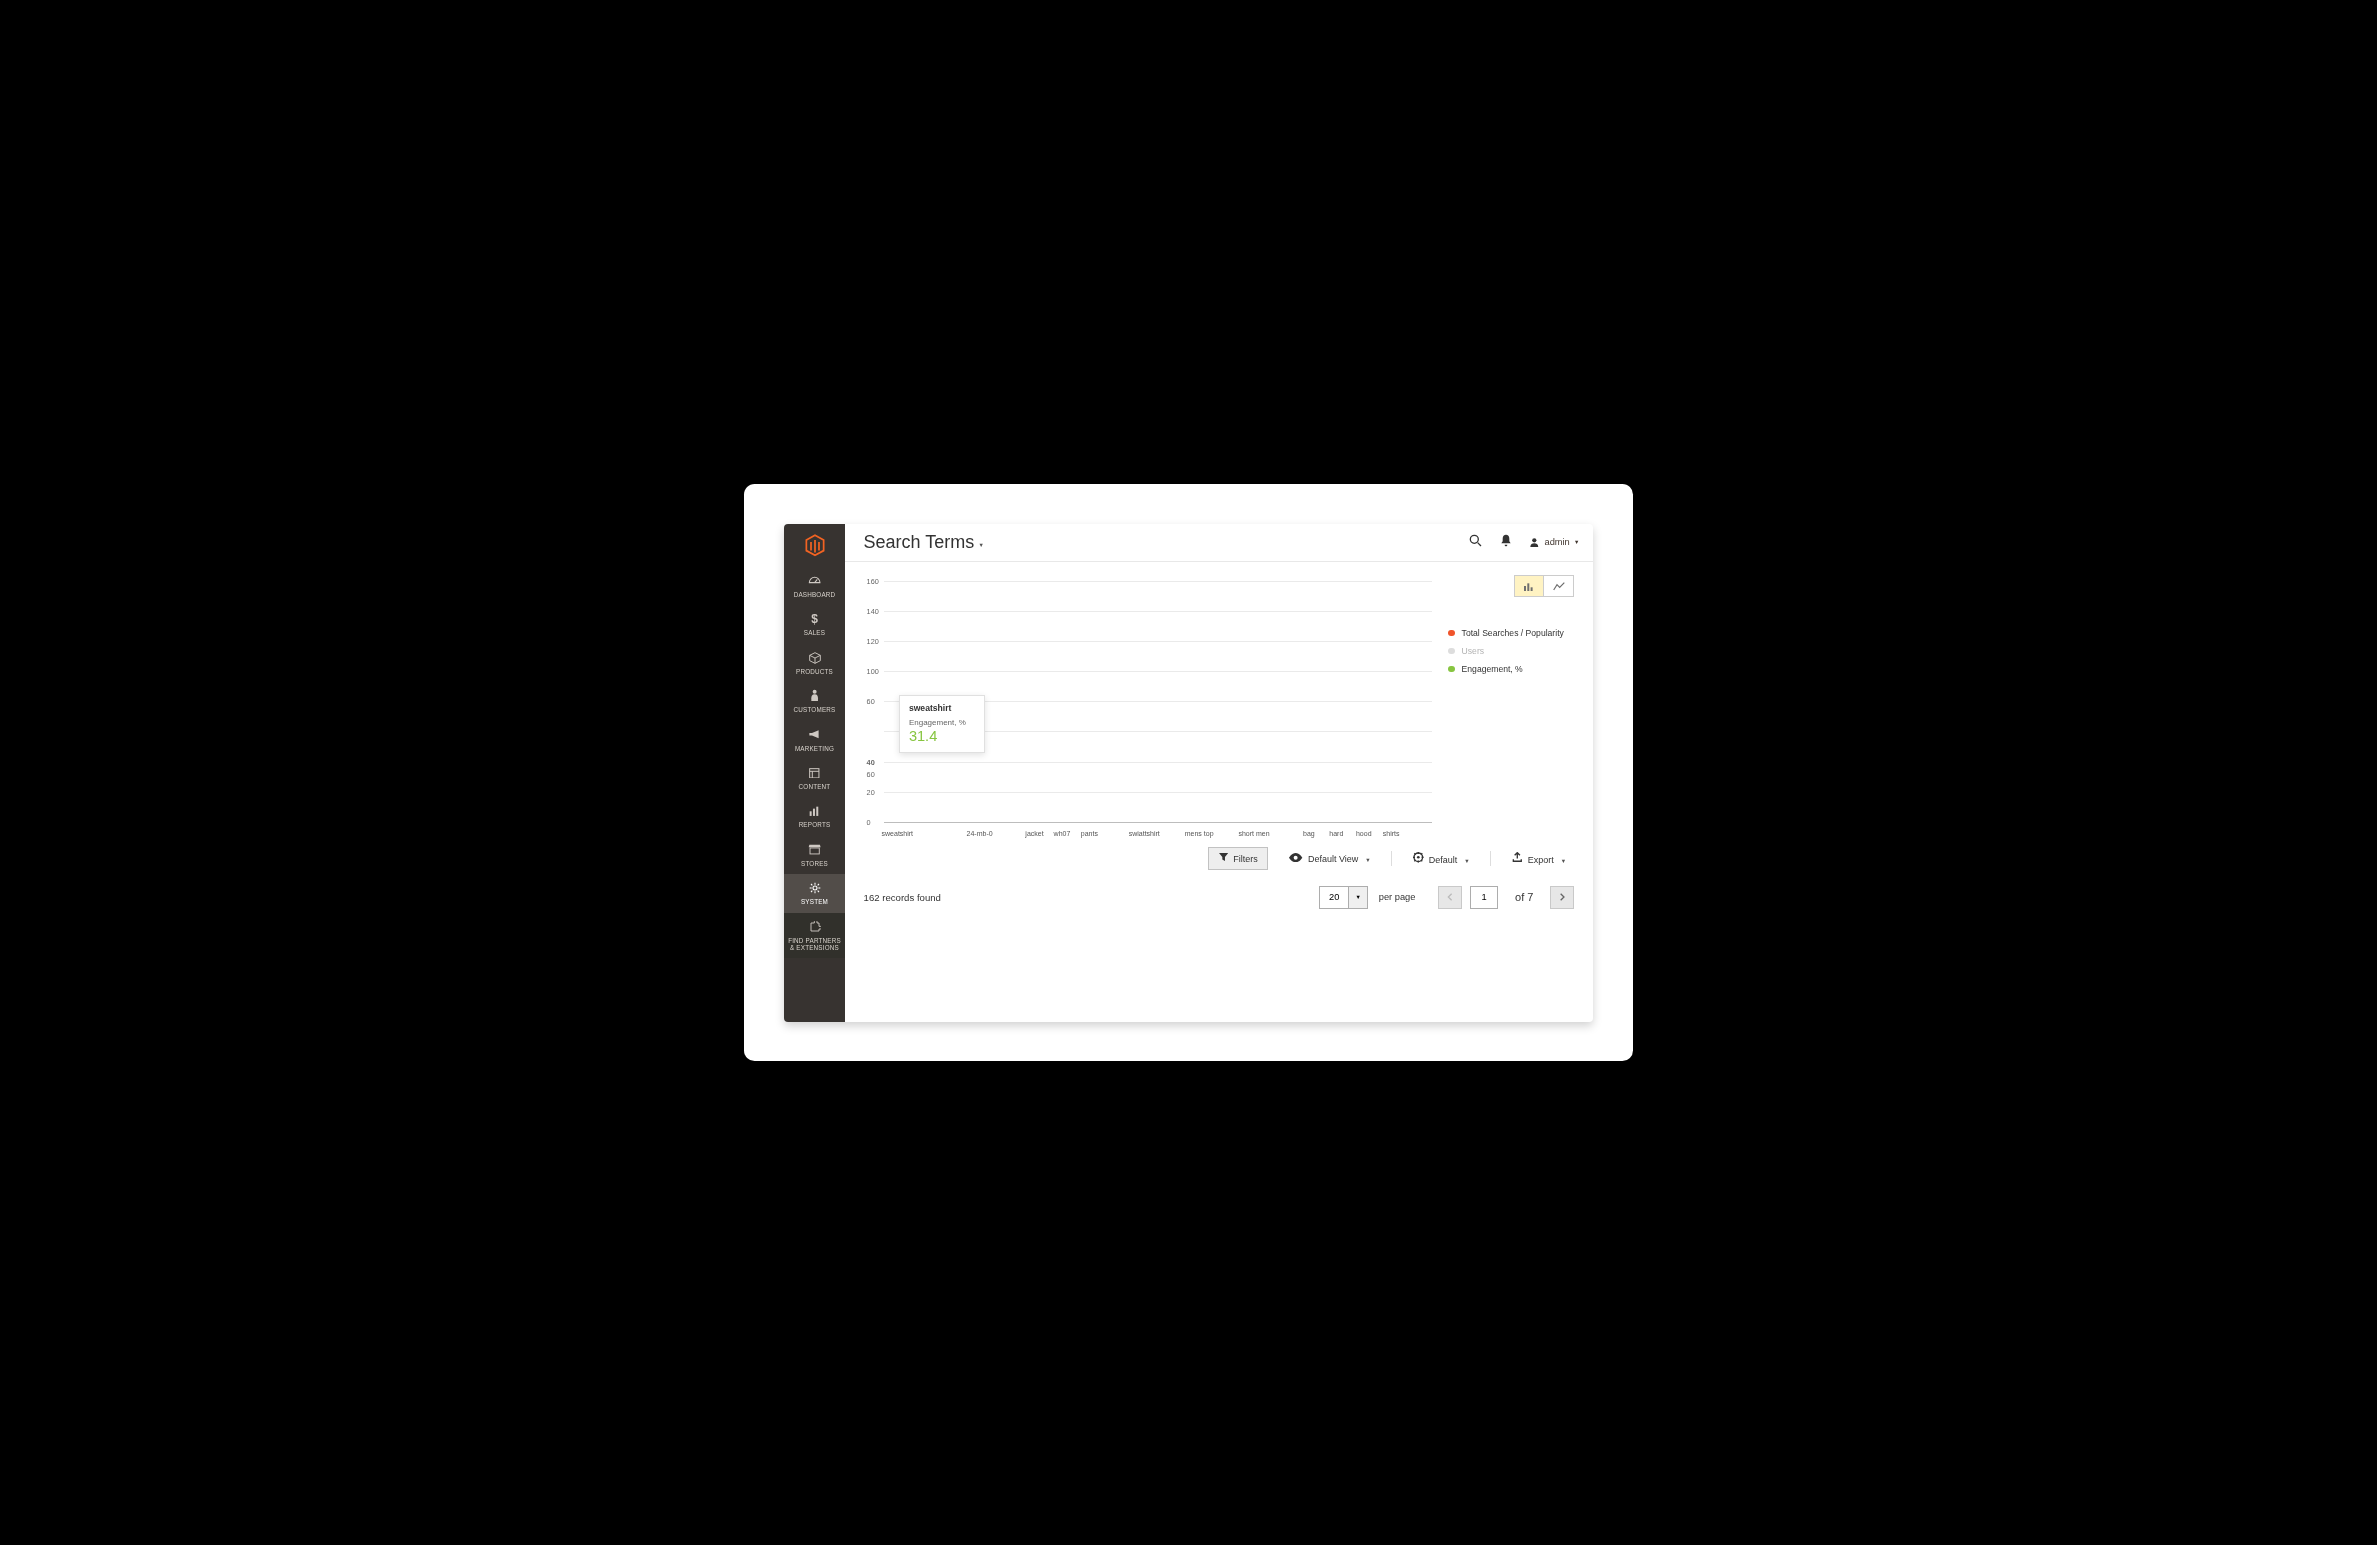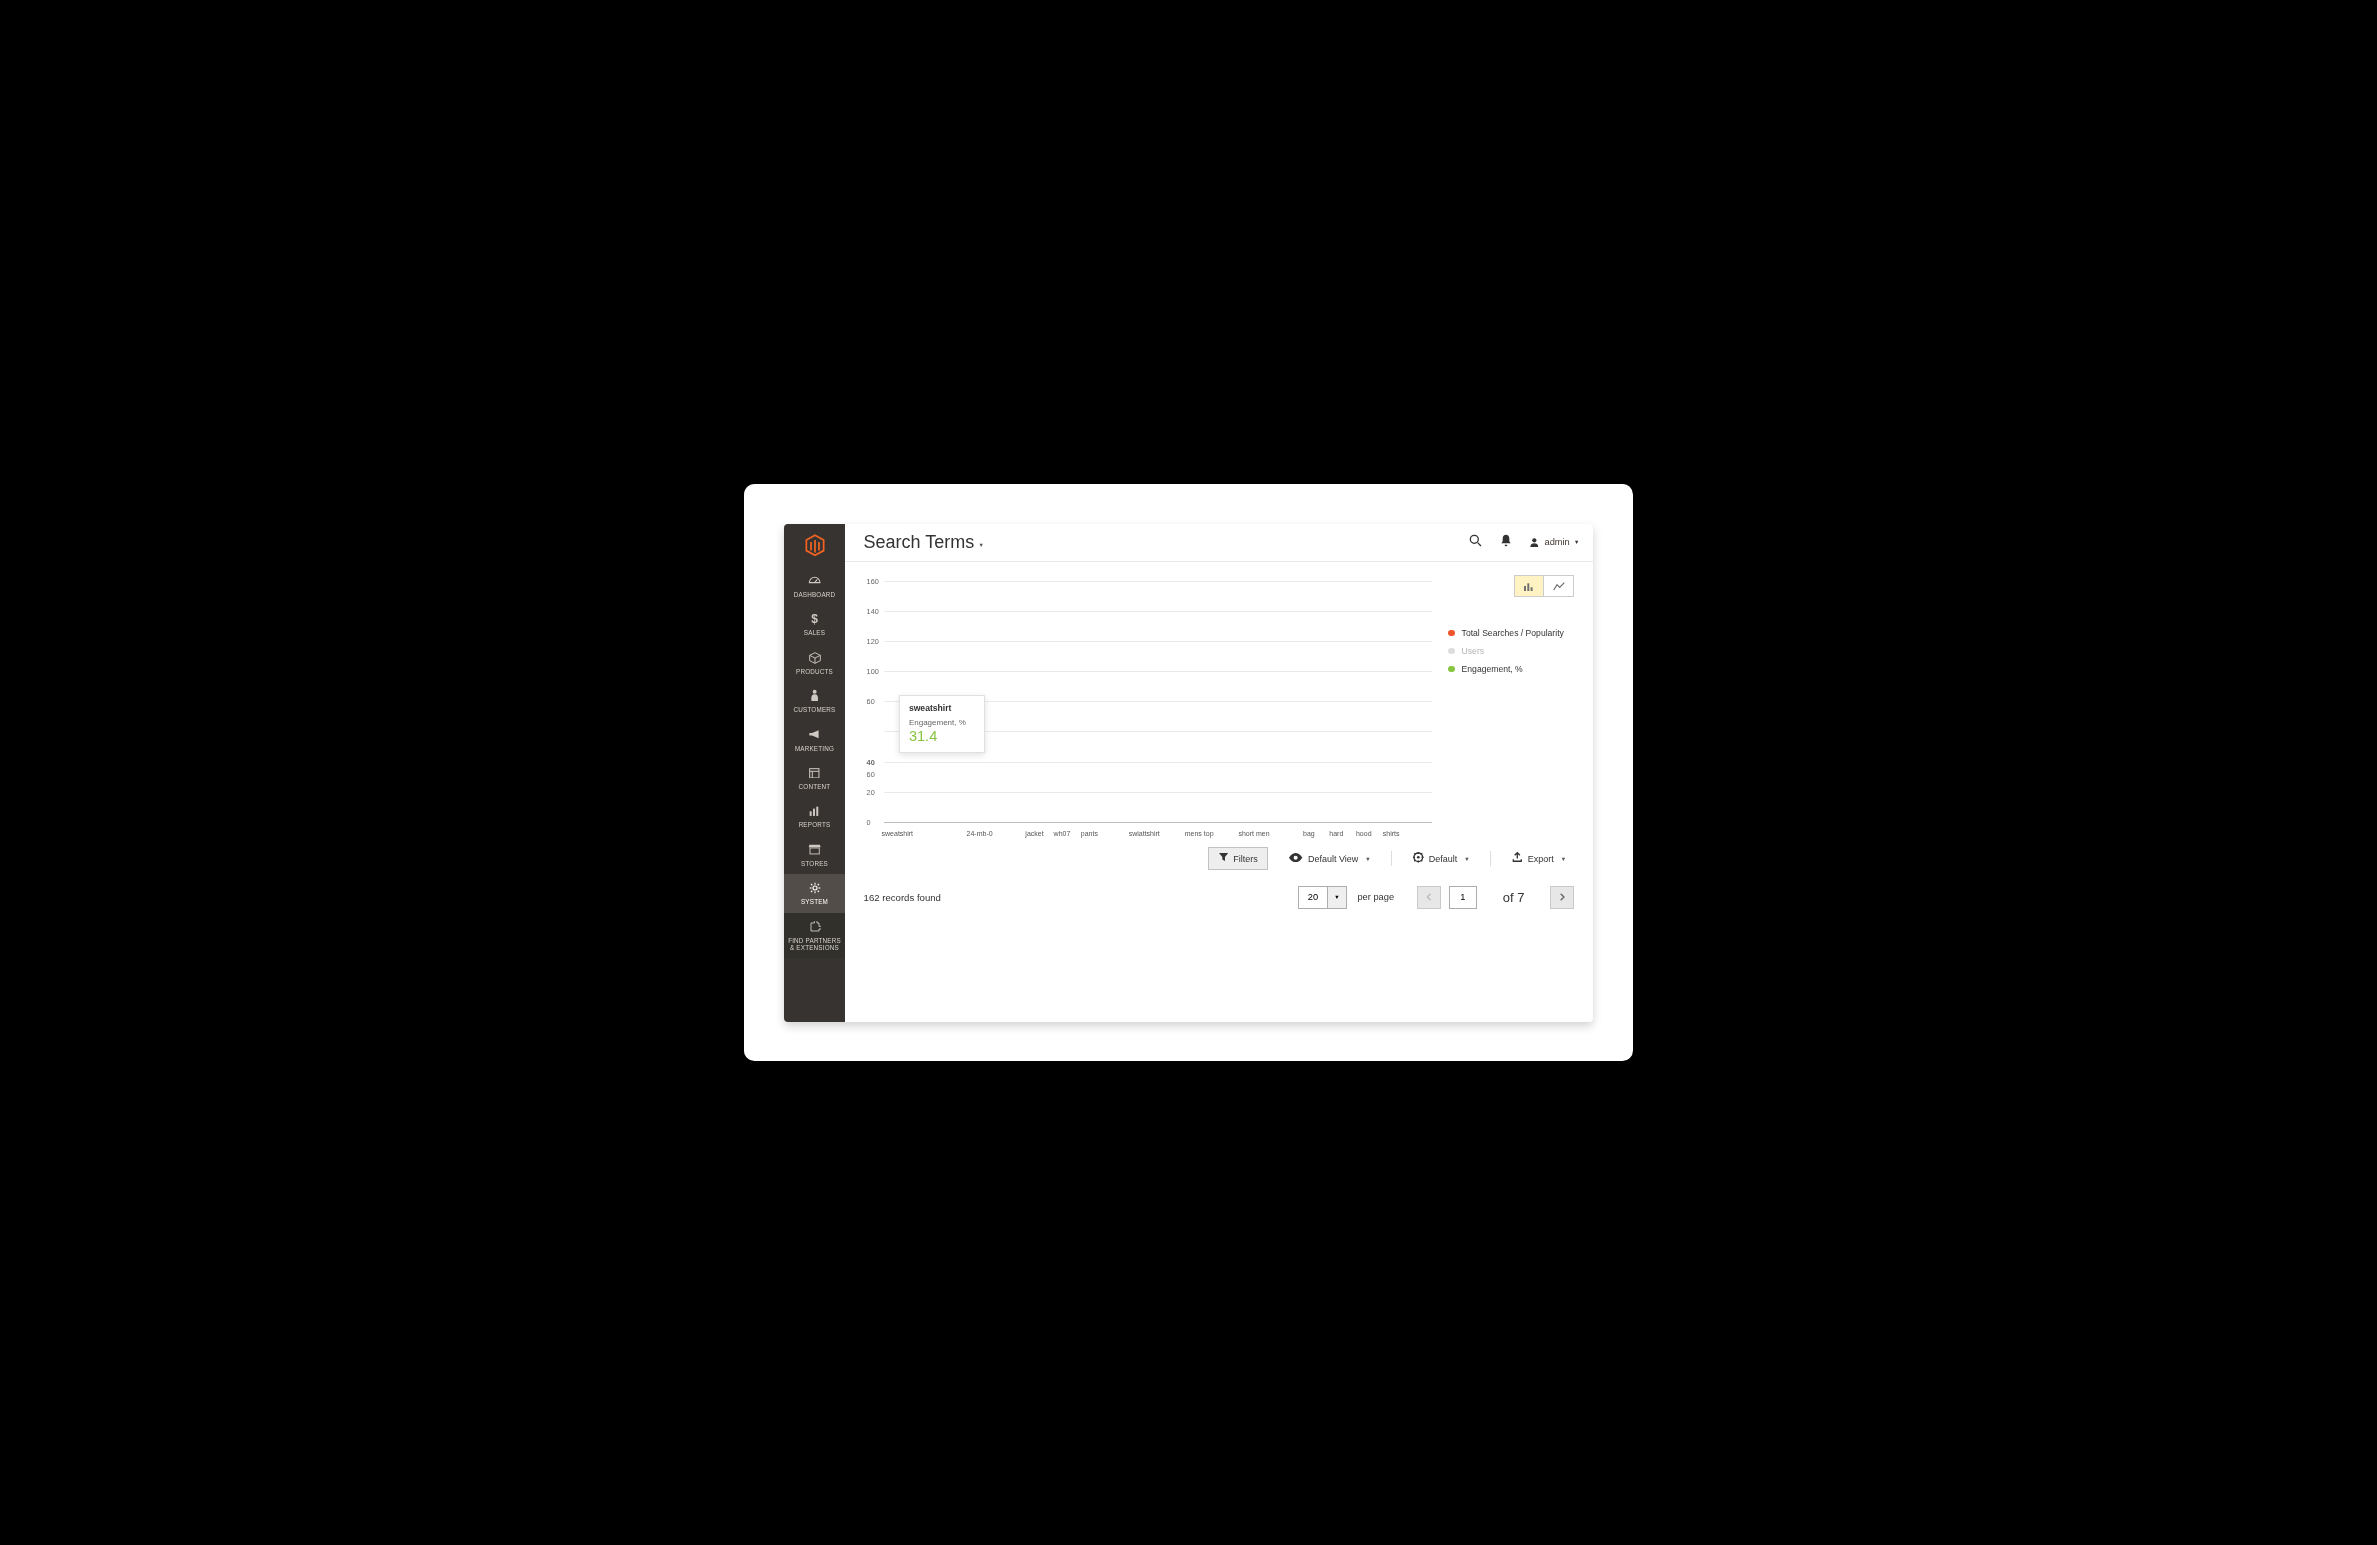--- a/index.html
+++ b/index.html
@@ -165,21 +165,21 @@
   }
   .tooltip .tt-title { font-size:8.6px; font-weight:600; color:#333; margin-bottom:5.3px; }
   .tooltip .tt-metric { font-size:8px; color:#666; margin-bottom:1.3px;}
   .tooltip .tt-value { font-size:14.6px; color:#87c540; }
   
   .actions-row {
     display:flex; align-items:center; padding: 2.7px 18.6px 9.3px; gap: 12px;
     justify-content: flex-end;
   }
   .btn {
-    display:inline-flex; align-items:center; gap:5.3px; font-size:9px;
+    display:inline-flex; align-items:flex-end; gap:5.3px; font-size:9px;
     padding: 5.3px 9.3px; cursor:pointer; color:#333;
   }
   .btn.filters { background:#eee; border:0.7px solid #c2c2c2; }
   .btn .ic { font-size:9.3px; }
   .btn.plain { border:none; background:none; }
   .btn.plain .caret { font-size:6.6px; margin-left:2.7px; color:#555;}
   .divider { width:0.7px; height:14.6px; background:#ddd; }
   
   .footer {
     display:flex; align-items:center; padding: 6.6px 18.6px 12px;
@@ -192,21 +192,21 @@
   }
   .select-box .sel-btn {
     width:18.6px; height:22.6px; border:0.7px solid #adadad; border-left:none;
     background:#efefef; display:flex; align-items:center; justify-content:center;
     font-size:6.6px; cursor:pointer;
   }
   .per-page-label { font-size:9.3px; color:#333; margin-left:2.7px; margin-right: 14.6px;}
   .page-input {
     width:28px; height:22.6px; border:0.7px solid #adadad; text-align:center; font-size:9.3px;
   }
-  .of-pages { font-size:13px; color:#333; margin: 0 18px; }
+  .of-pages { font-size:11px; color:#333; margin: 0 9px; }
   .nav-btn {
     width:24px; height:22.6px; background:#e7e7e7; border:0.7px solid #c9c9c9;
     display:flex; align-items:center; justify-content:center; cursor:pointer; color:#666;
   }
   .nav-btn.disabled { color:#bbb; cursor:default;}
 </style>
 </head>
 <body>
 
 <div class="app-frame">

